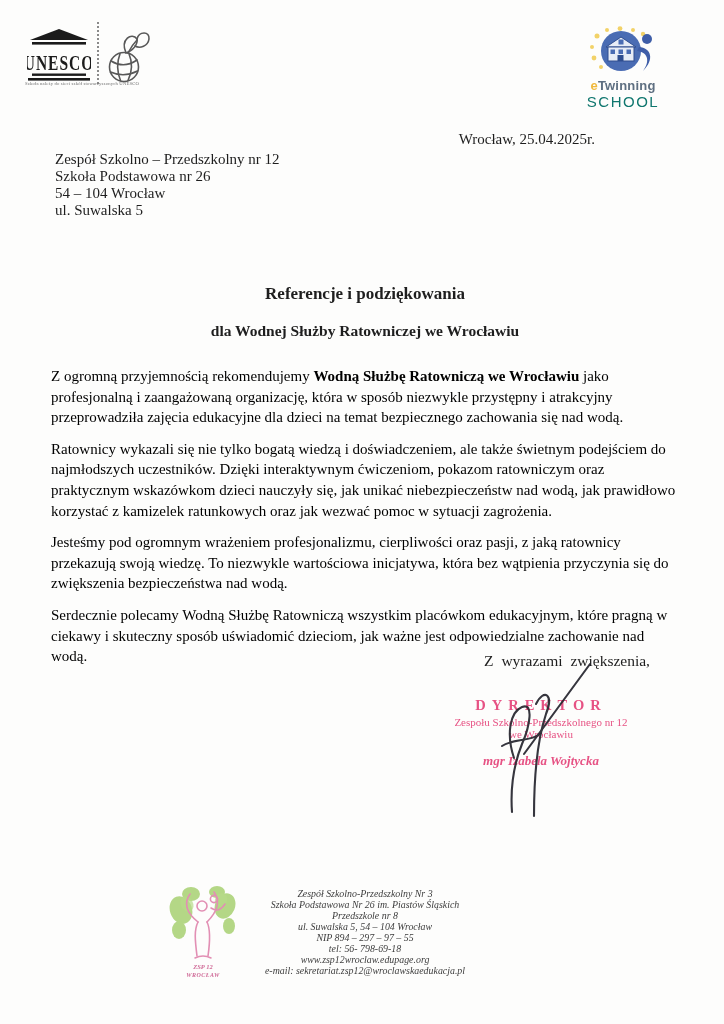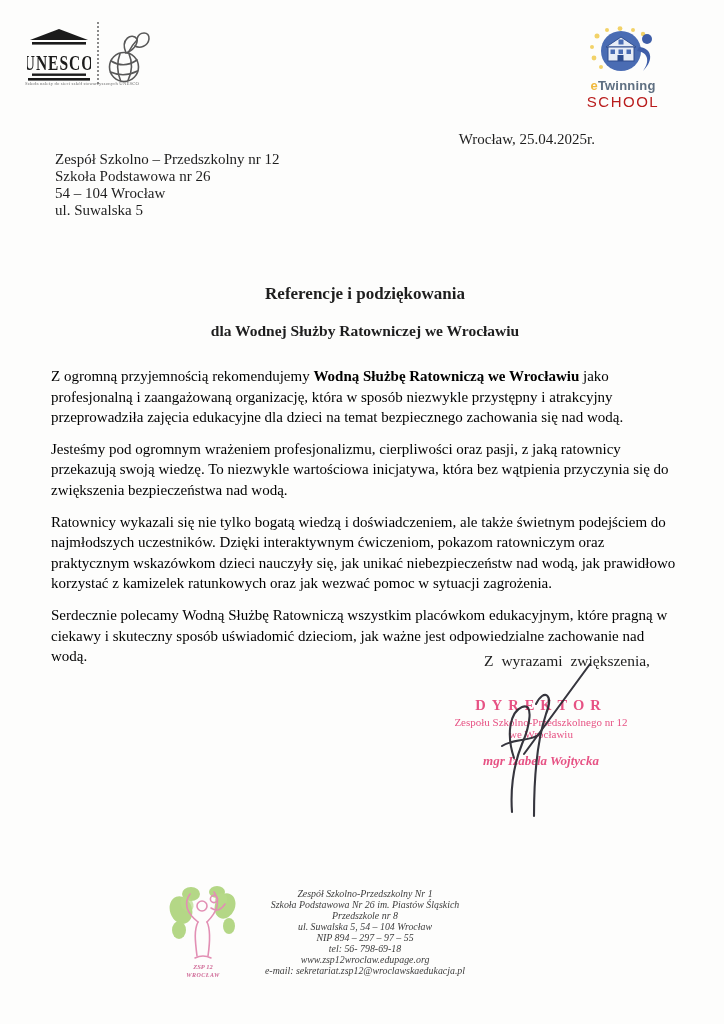--- a/index.html
+++ b/index.html
@@ -15,21 +15,21 @@
   .leaf-wrap { position:absolute; left:104px; top:27px; width:48px; height:58px; }
   .unesco-caption {
     position:absolute; left:25px; top:81px; width:300px;
     font-size:9px; color:#6f6f6f; letter-spacing:.3px;
     transform:scale(.52); transform-origin:0 0; white-space:nowrap;
   }
   .etwinning { position:absolute; left:581px; top:26px; width:84px; text-align:center;
     font-family:"Liberation Sans", sans-serif; }
   .etwinning-name { font-size:13px; color:#5e6f81; font-weight:bold; letter-spacing:.2px; margin-top:-2px;}
   .etwinning-name .e-accent { color:#f0b93c; }
-  .etwinning-school { font-size:15px; color:#b91c1c; letter-spacing:1.5px; margin-top:0px; }
+  .etwinning-school { font-size:15px; color:#0f766e; letter-spacing:1.5px; margin-top:0px; }
   
   .date-line { position:absolute; left:380px; top:131px; width:215px; text-align:right; font-size:15px; }
   .sender { position:absolute; left:55px; top:151px; font-size:15px; line-height:17px; }
   
   .title1 { position:absolute; left:50px; top:284px; width:630px; text-align:center; font-weight:bold; font-size:17px; }
   .title2 { position:absolute; left:50px; top:322px; width:630px; text-align:center; font-weight:bold; font-size:15.5px; }
   
   .body-text { position:absolute; left:51px; top:366px; width:630px; font-size:15px; line-height:20.6px; color:#000000; }
   .body-text p { margin:0 0 11px 0; }
   .closing { position:absolute; left:380px; top:652px; width:270px; text-align:right; font-size:15.5px; word-spacing:4px; }
@@ -117,22 +117,22 @@
     <div>Szkoła Podstawowa nr 26</div>
     <div>54 – 104 Wrocław</div>
     <div>ul. Suwalska 5</div>
   </div>
 
   <div class="title1">Referencje i podziękowania</div>
   <div class="title2">dla Wodnej Służby Ratowniczej we Wrocławiu</div>
 
   <div class="body-text">
     <p><span>Z ogromną przyjemnością rekomendujemy </span><b>Wodną Służbę Ratowniczą we Wrocławiu</b><span> jako profesjonalną i zaangażowaną organizację, która w sposób niezwykle przystępny i atrakcyjny przeprowadziła zajęcia edukacyjne dla dzieci na temat bezpiecznego zachowania się nad wodą.</span></p>
+    <p>Ratownicy wykazali się nie tylko bogatą wiedzą i doświadczeniem, ale także świetnym podejściem do najmłodszych uczestników. Dzięki interaktywnym ćwiczeniom, pokazom ratowniczym oraz praktycznym wskazówkom dzieci nauczyły się, jak unikać niebezpieczeństw nad wodą, jak prawidłowo korzystać z kamizelek ratunkowych oraz jak wezwać pomoc w sytuacji zagrożenia.</p>
     <p>Jesteśmy pod ogromnym wrażeniem profesjonalizmu, cierpliwości oraz pasji, z jaką ratownicy przekazują swoją wiedzę. To niezwykle wartościowa inicjatywa, która bez wątpienia przyczynia się do zwiększenia bezpieczeństwa nad wodą.</p>
-    <p>Ratownicy wykazali się nie tylko bogatą wiedzą i doświadczeniem, ale także świetnym podejściem do najmłodszych uczestników. Dzięki interaktywnym ćwiczeniom, pokazom ratowniczym oraz praktycznym wskazówkom dzieci nauczyły się, jak unikać niebezpieczeństw nad wodą, jak prawidłowo korzystać z kamizelek ratunkowych oraz jak wezwać pomoc w sytuacji zagrożenia.</p>
     <p>Serdecznie polecamy Wodną Służbę Ratowniczą wszystkim placówkom edukacyjnym, które pragną w ciekawy i skuteczny sposób uświadomić dzieciom, jak ważne jest odpowiedzialne zachowanie nad wodą.</p>
   </div>
 
   <div class="closing">Z wyrazami zwiększenia,</div>
 
   <div class="stamp">
     <div class="stamp-title">DYREKTOR</div>
     <div class="stamp-l2">Zespołu Szkolno-Przedszkolnego nr 12</div>
     <div class="stamp-l3">we Wrocławiu</div>
     <div class="stamp-name">mgr Izabela Wojtycka</div>
@@ -174,21 +174,21 @@
         <path d="M28,74 Q36,70 44,74"></path>
       </g>
       <g font-family="Liberation Serif, serif" font-style="italic" font-weight="bold" fill="#cf6a97" text-anchor="middle">
         <text x="36" y="85" font-size="6.5">ZSP 12</text>
         <text x="36" y="93" font-size="6" letter-spacing="0.5">WROCŁAW</text>
       </g>
     </svg>
   </div>
 
   <div class="footer-text">
-    <div>Zespół Szkolno-Przedszkolny Nr 1</div>
+    <div>Zespół Szkolno-Przedszkolny Nr 3</div>
     <div>Szkoła Podstawowa Nr 26 im. Piastów Śląskich</div>
     <div>Przedszkole nr 8</div>
     <div>ul. Suwalska 5, 54 – 104 Wrocław</div>
     <div>NIP 894 – 297 – 97 – 55</div>
     <div>tel: 56- 798-69-18</div>
     <div>www.zsp12wroclaw.edupage.org</div>
     <div>e-mail: sekretariat.zsp12@wroclawskaedukacja.pl</div>
   </div>
 
 </div>

